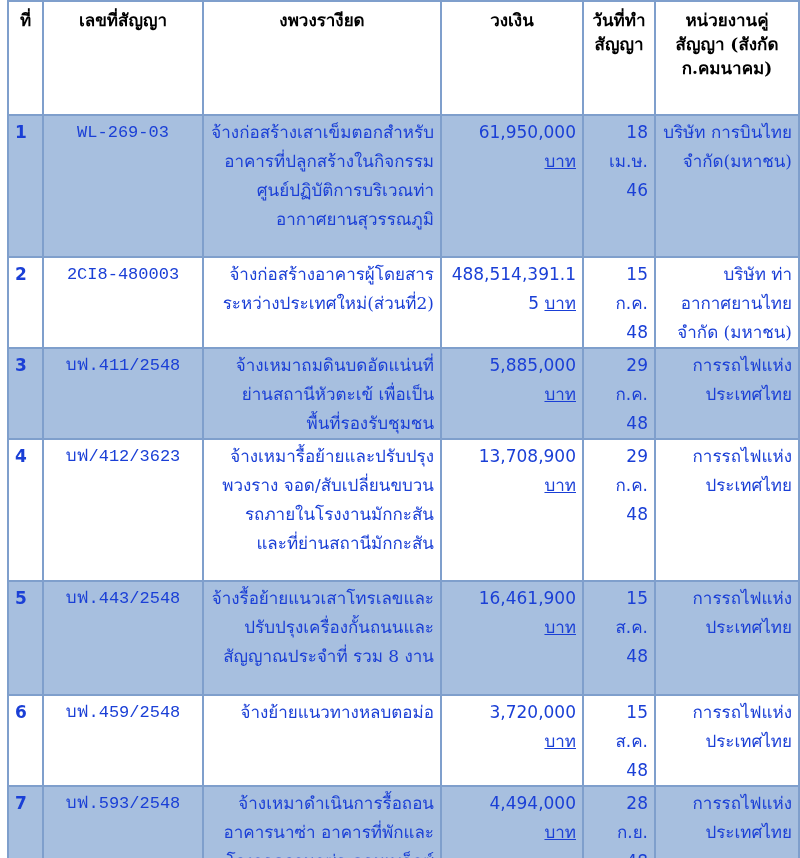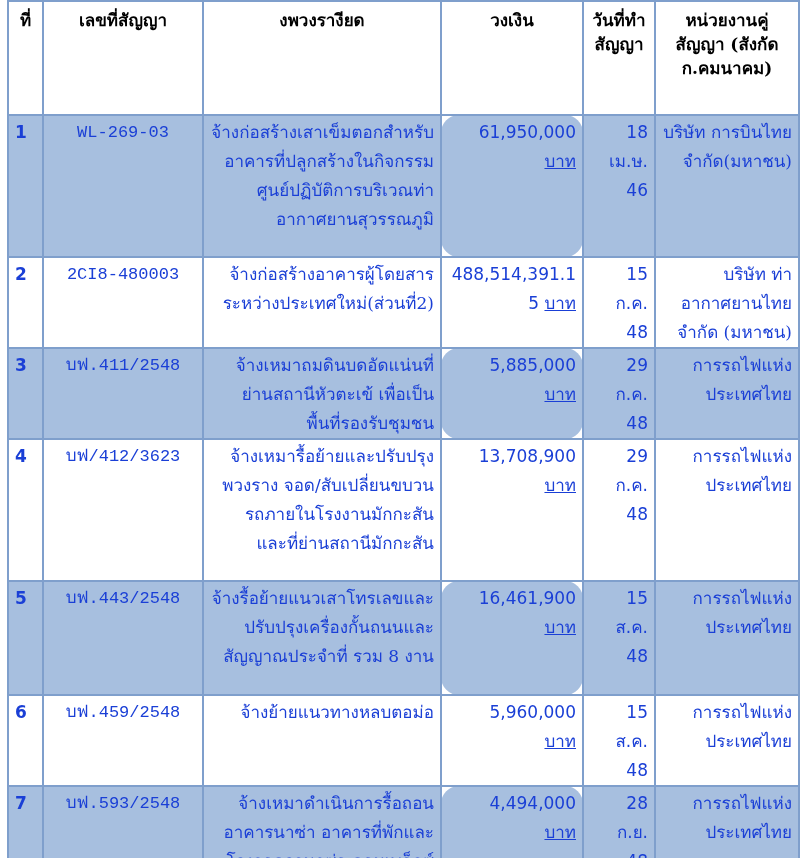--- a/index.html
+++ b/index.html
@@ -61,21 +61,20 @@
     td.c-desc {
       font-family: "DejaVu Serif", serif;
       text-align: right;
       font-size: 17px;
     }
     td.c-amt {
       font-family: "DejaVu Sans", sans-serif;
       text-align: right;
       font-size: 17px;
       padding-right: 8px;
-      border-radius: 18px;
     }
     td.c-date {
       font-family: "DejaVu Sans", sans-serif;
       text-align: right;
       font-size: 17px;
       padding-left: 2px;
       padding-right: 2px;
     }
     td.c-org {
       font-family: "DejaVu Serif", serif;
@@ -190,21 +189,21 @@
           <span class="date-line">48</span>
         </td>
         <td class="c-org"><span class="org-text">การรถไฟแห่งประเทศไทย</span></td>
       </tr>
 
       <tr class="plain" style="height:85px">
         <td class="c-no">6</td>
         <td class="c-id">บฟ.459/2548</td>
         <td class="c-desc"><span class="desc-text">จ้างย้ายแนวทางหลบตอม่อ</span></td>
         <td class="c-amt">
-          <span class="amt-num">5,960,000</span>
+          <span class="amt-num">3,720,000</span>
           <span class="amt-unit">บาท</span>
         </td>
         <td class="c-date">
           <span class="date-line">15</span>
           <span class="date-line">ส.ค.</span>
           <span class="date-line">48</span>
         </td>
         <td class="c-org"><span class="org-text">การรถไฟแห่งประเทศไทย</span></td>
       </tr>
 

